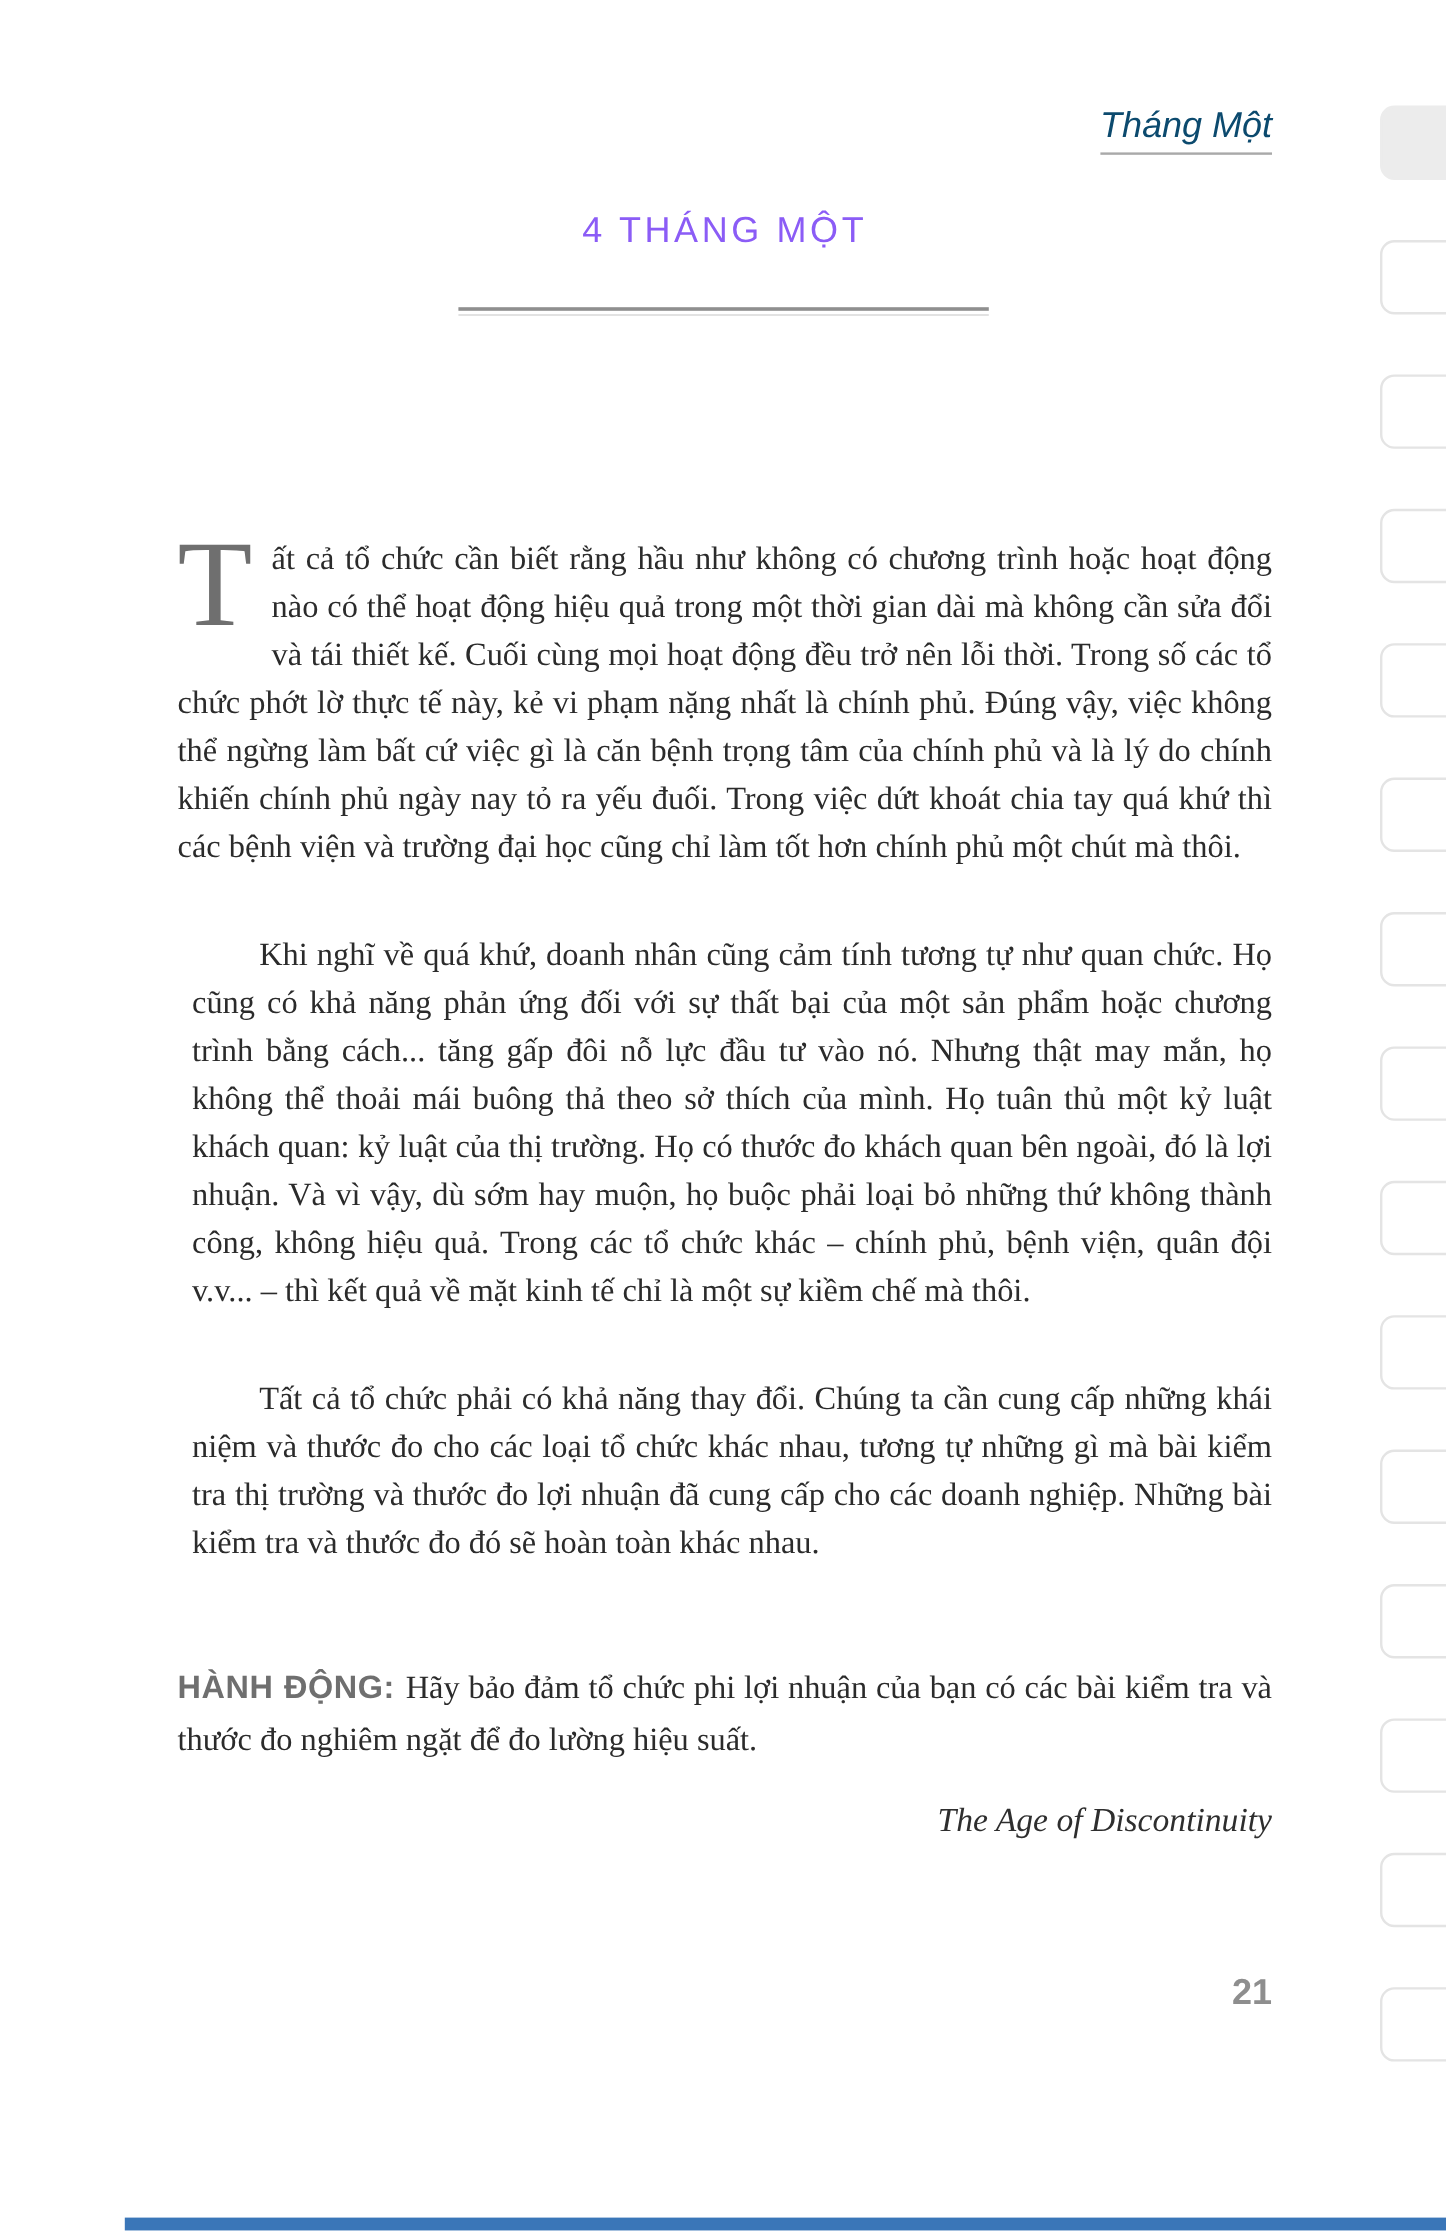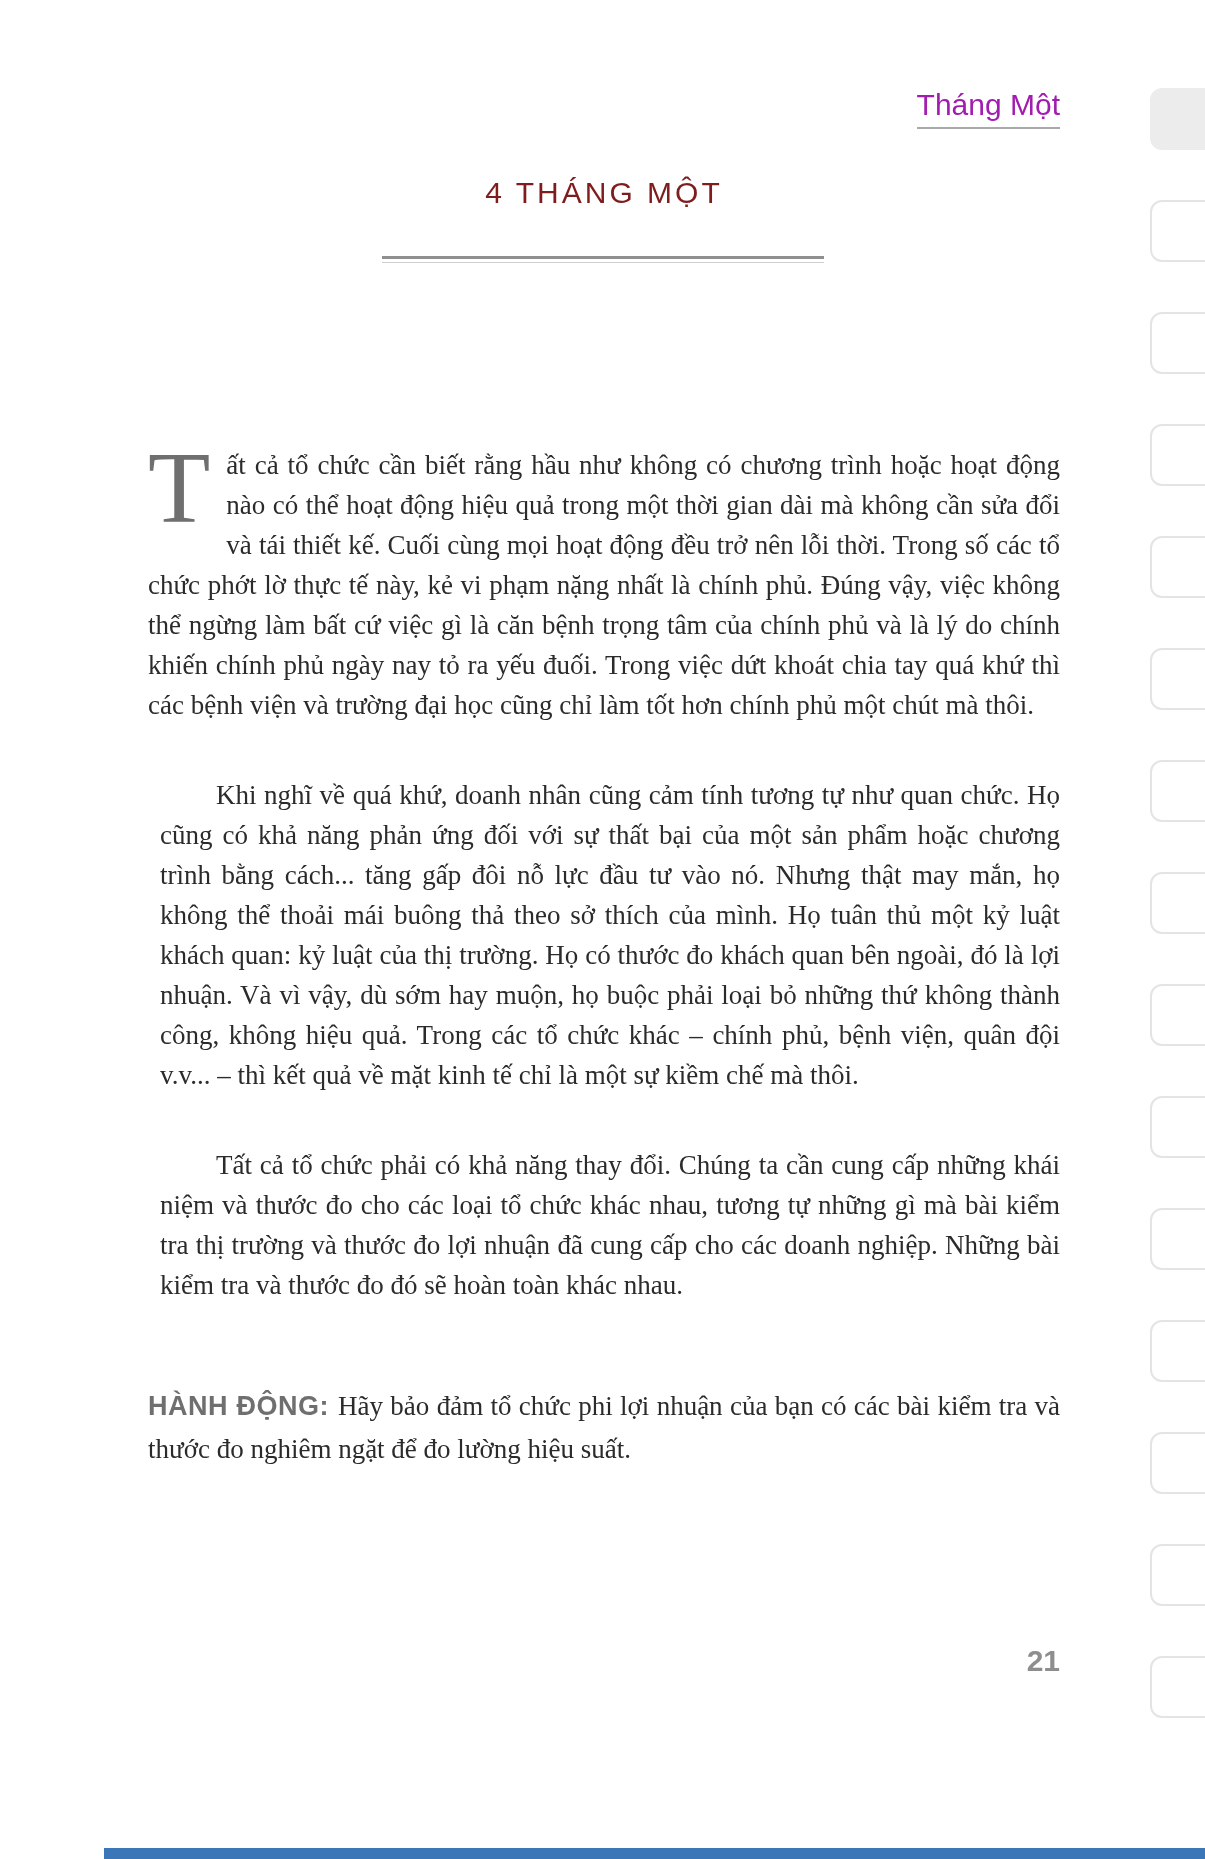--- a/index.html
+++ b/index.html
@@ -7,30 +7,30 @@
     position:relative;
     width:1205px;height:1859px;
     background:#ffffff;
     overflow:hidden;
     font-family:"Liberation Serif", serif;
   }
   
   .running-header{
     position:absolute; top:88px; right:145px;
     font-family:"Liberation Sans", sans-serif;
-    font-size:30px; color:#a21caf;
+    font-style:italic; font-size:30px; color:#0c4a6e;
     padding-bottom:5px; border-bottom:2px solid #a9a9a9;
   }
   
   .chapter-label{
     position:absolute; top:176px; left:148px; width:912px;
     text-align:center;
     font-family:"Liberation Sans", sans-serif;
     font-weight:300; font-size:30px; letter-spacing:3px;
-    color:#7f1d1d;
+    color:#8b5cf6;
   }
   
   .double-rule{
     position:absolute; top:256px; left:382px; width:442px; height:3px;
     border-top:3px solid #8f8f8f;
     border-bottom:1px solid #cfcfcf;
   }
   
   .page-title{
     position:absolute; top:298px; left:148px; width:912px;
@@ -117,20 +117,21 @@
 
   <div class="column">
     <p class="para first"><span class="dropcap">T</span><span>ất cả tổ chức cần biết rằng hầu như không có chương trình hoặc hoạt động nào có thể hoạt động hiệu quả trong một thời gian dài mà không cần sửa đổi và tái thiết kế. Cuối cùng mọi hoạt động đều trở nên lỗi thời. Trong số các tổ chức phớt lờ thực tế này, kẻ vi phạm nặng nhất là chính phủ. Đúng vậy, việc không thể ngừng làm bất cứ việc gì là căn bệnh trọng tâm của chính phủ và là lý do chính khiến chính phủ ngày nay tỏ ra yếu đuối. Trong việc dứt khoát chia tay quá khứ thì các bệnh viện và trường đại học cũng chỉ làm tốt hơn chính phủ một chút mà thôi.</span></p>
 
     <p class="para indent">Khi nghĩ về quá khứ, doanh nhân cũng cảm tính tương tự như quan chức. Họ cũng có khả năng phản ứng đối với sự thất bại của một sản phẩm hoặc chương trình bằng cách... tăng gấp đôi nỗ lực đầu tư vào nó. Nhưng thật may mắn, họ không thể thoải mái buông thả theo sở thích của mình. Họ tuân thủ một kỷ luật khách quan: kỷ luật của thị trường. Họ có thước đo khách quan bên ngoài, đó là lợi nhuận. Và vì vậy, dù sớm hay muộn, họ buộc phải loại bỏ những thứ không thành công, không hiệu quả. Trong các tổ chức khác – chính phủ, bệnh viện, quân đội v.v... – thì kết quả về mặt kinh tế chỉ là một sự kiềm chế mà thôi.</p>
 
     <p class="para indent">Tất cả tổ chức phải có khả năng thay đổi. Chúng ta cần cung cấp những khái niệm và thước đo cho các loại tổ chức khác nhau, tương tự những gì mà bài kiểm tra thị trường và thước đo lợi nhuận đã cung cấp cho các doanh nghiệp. Những bài kiểm tra và thước đo đó sẽ hoàn toàn khác nhau.</p>
 
     <p class="action"><span class="action-label">HÀNH ĐỘNG:</span><span>Hãy bảo đảm tổ chức phi lợi nhuận của bạn có các bài kiểm tra và thước đo nghiêm ngặt để đo lường hiệu suất.</span></p>
 
+    <div class="attribution">The Age of Discontinuity</div>
   </div>
 
   <div class="page-number">21</div>
 
   <div>
       <div class="edge-tab filled" style="top: 88px; background: rgb(236, 236, 236);"></div>
       <div class="edge-tab" style="top: 200px;"></div>
       <div class="edge-tab" style="top: 312px;"></div>
       <div class="edge-tab" style="top: 424px;"></div>
       <div class="edge-tab" style="top: 536px;"></div>

